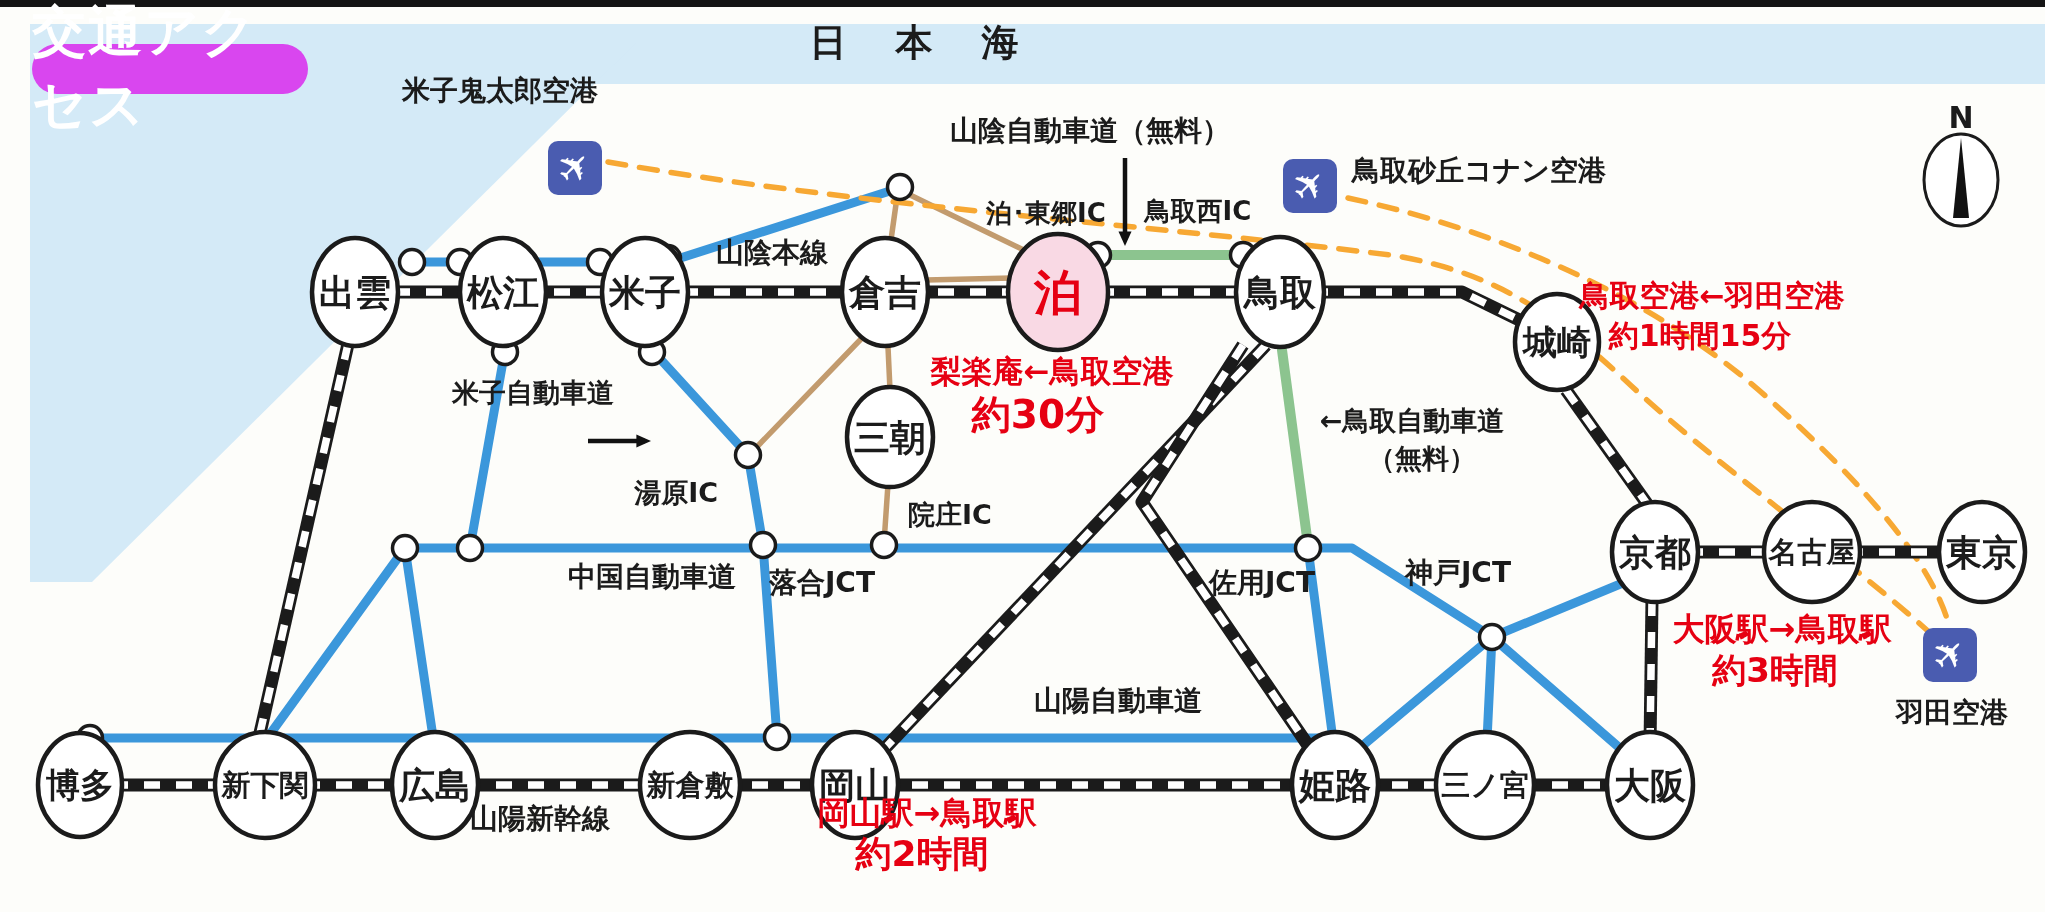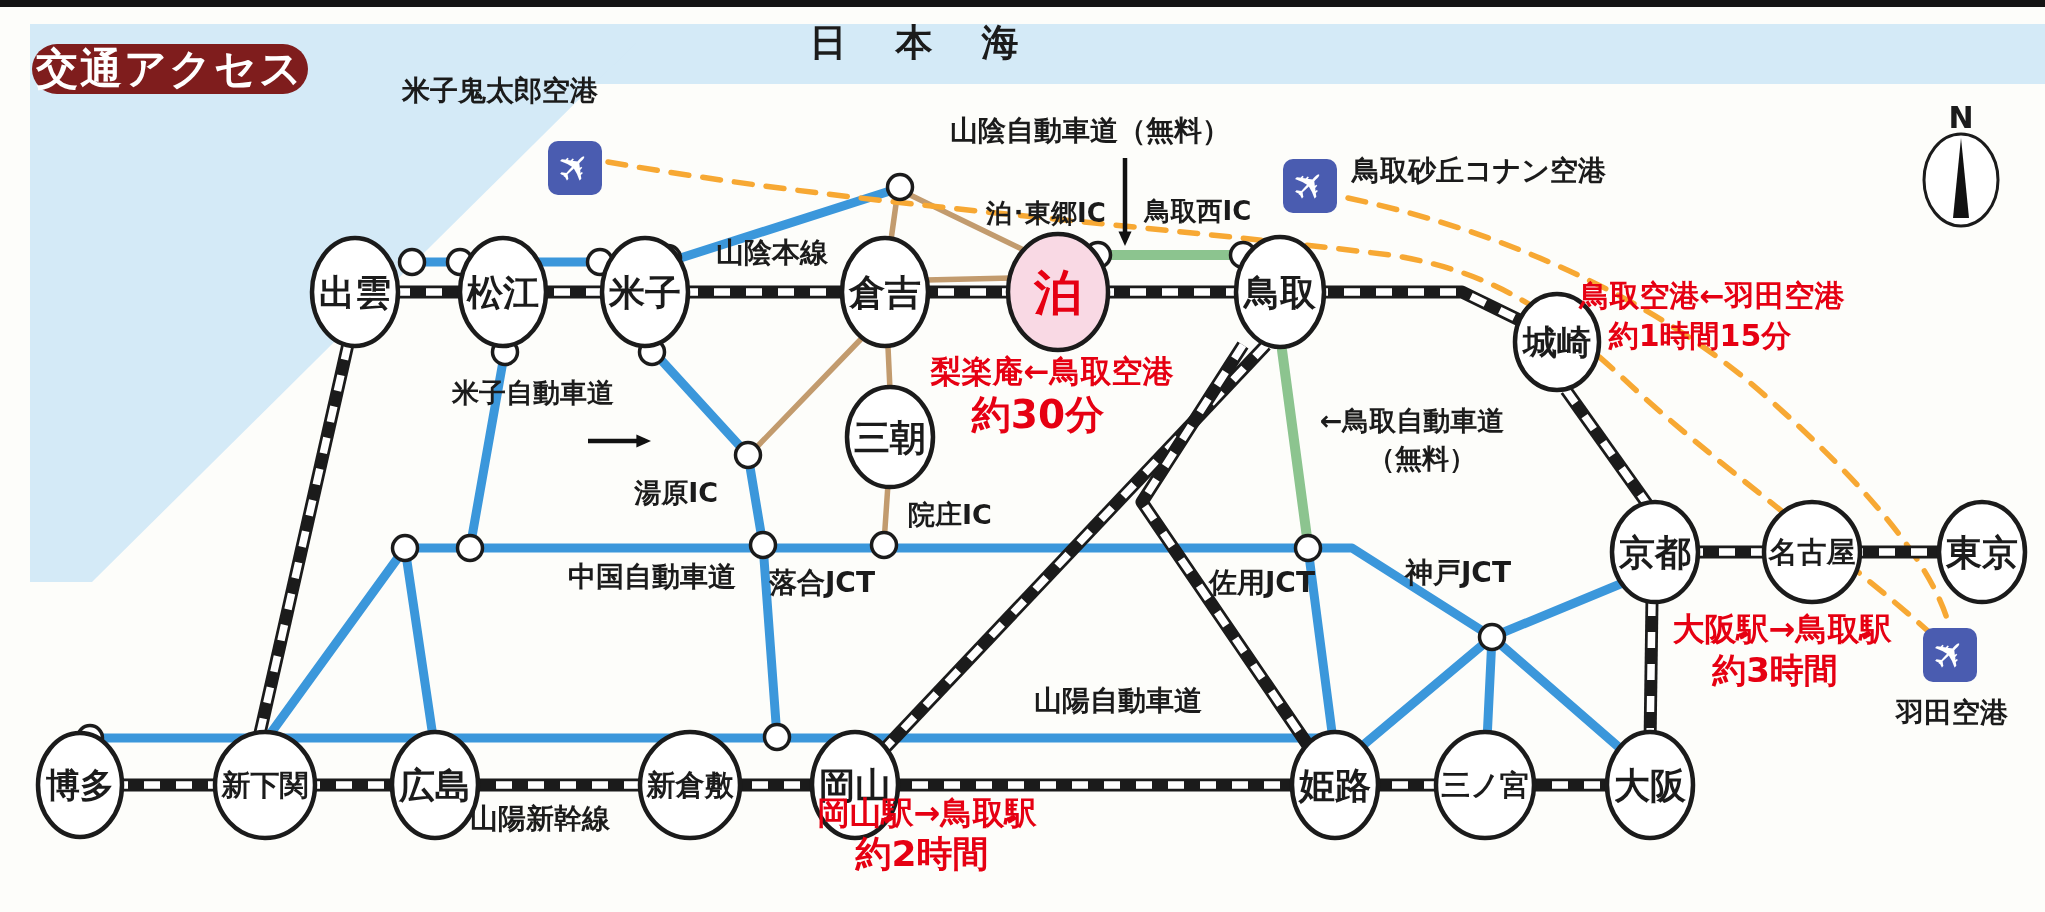--- a/index.html
+++ b/index.html
@@ -1,21 +1,21 @@
 <!DOCTYPE html>
 <html><head>
 <meta charset="utf-8">
 <style>
   html,body{margin:0;padding:0;background:#e8e8e4;}
   .stage{position:relative;width:2045px;height:912px;background:#fdfdfa;overflow:hidden;
          font-family:"DejaVu Sans",sans-serif;}
   svg{position:absolute;left:0;top:0;}
   svg text{font-family:"DejaVu Sans",sans-serif;}
   .badge{position:absolute;left:32px;top:44px;width:276px;height:50px;border-radius:36px;
-         background:#7f1d1d;color:#fff;font-size:42px;font-weight:bold;letter-spacing:2px;
+         background:#d946ef;color:#fff;font-size:54px;font-weight:bold;letter-spacing:2px;
          display:flex;align-items:center;justify-content:center;
          font-family:"DejaVu Sans",sans-serif;}
 </style>
 </head>
 <body>
 
 <div class="stage">
   <svg id="map" width="2045" height="912" viewBox="0 0 2045 912">
       <rect x="0" y="0" width="2045" height="7" fill="#141414"></rect>
       <rect x="320" y="24" width="1725" height="60" fill="#d4eaf7"></rect>

